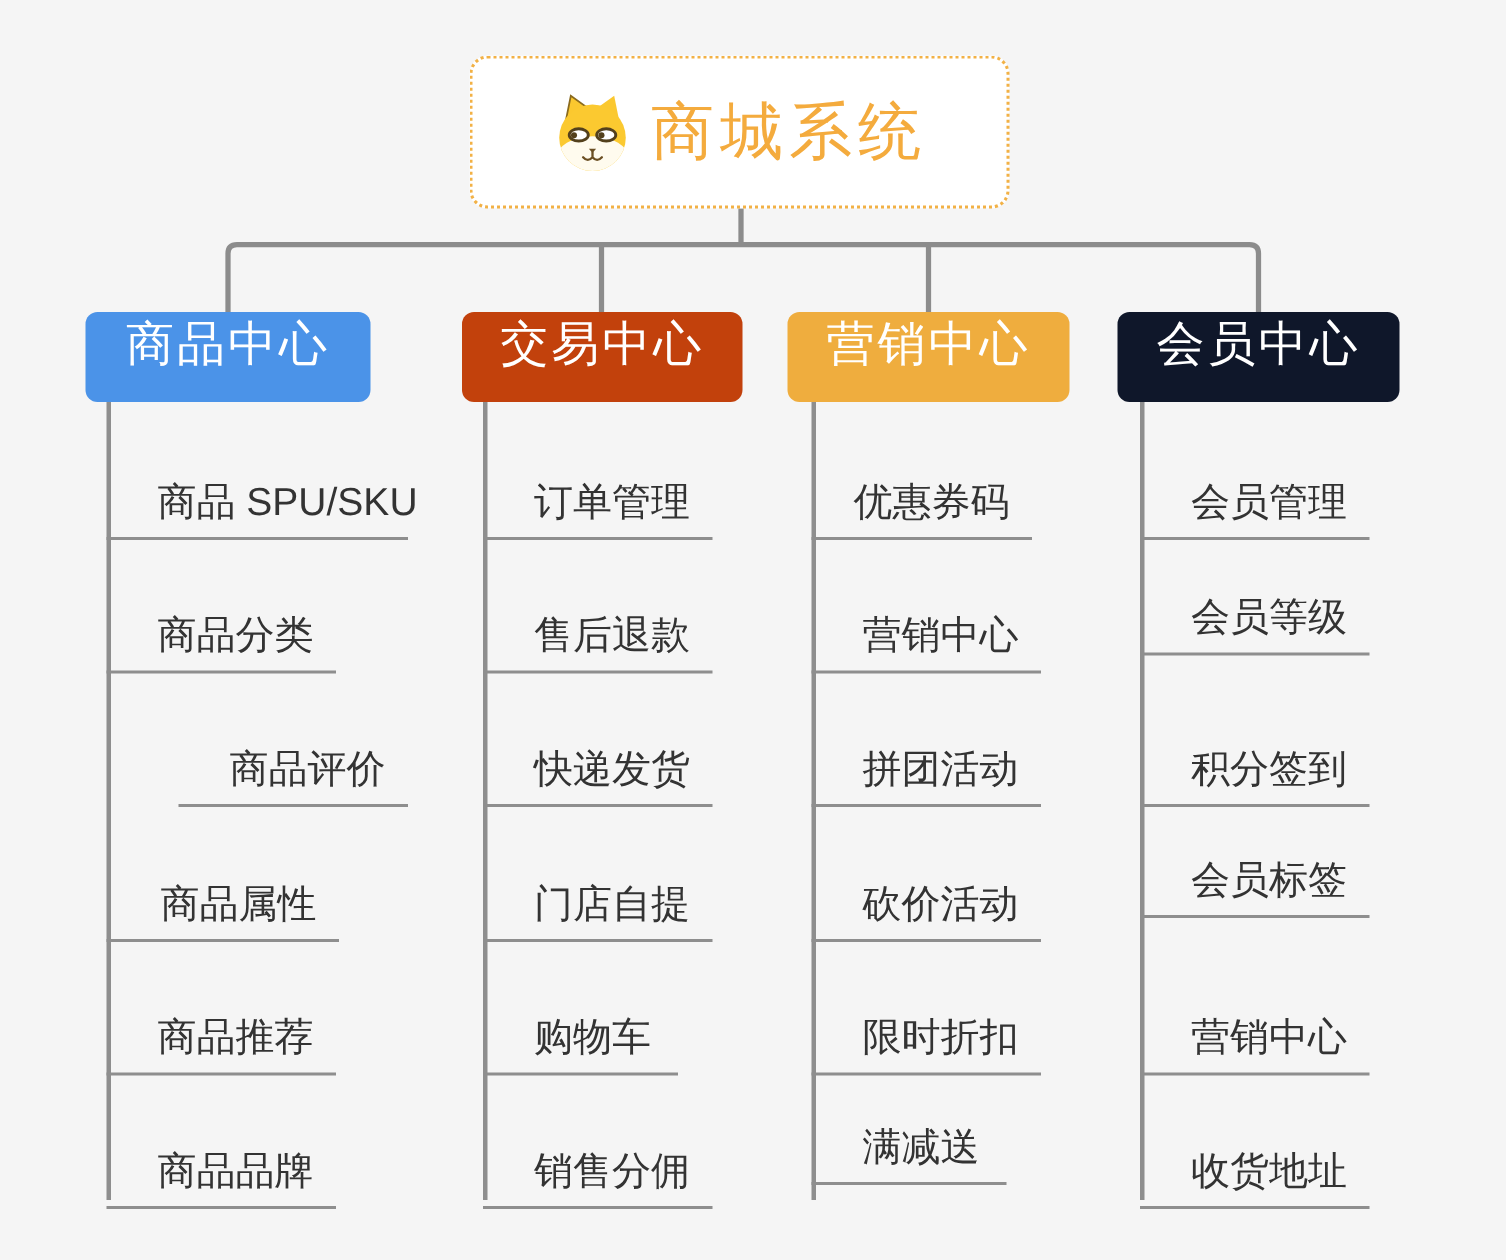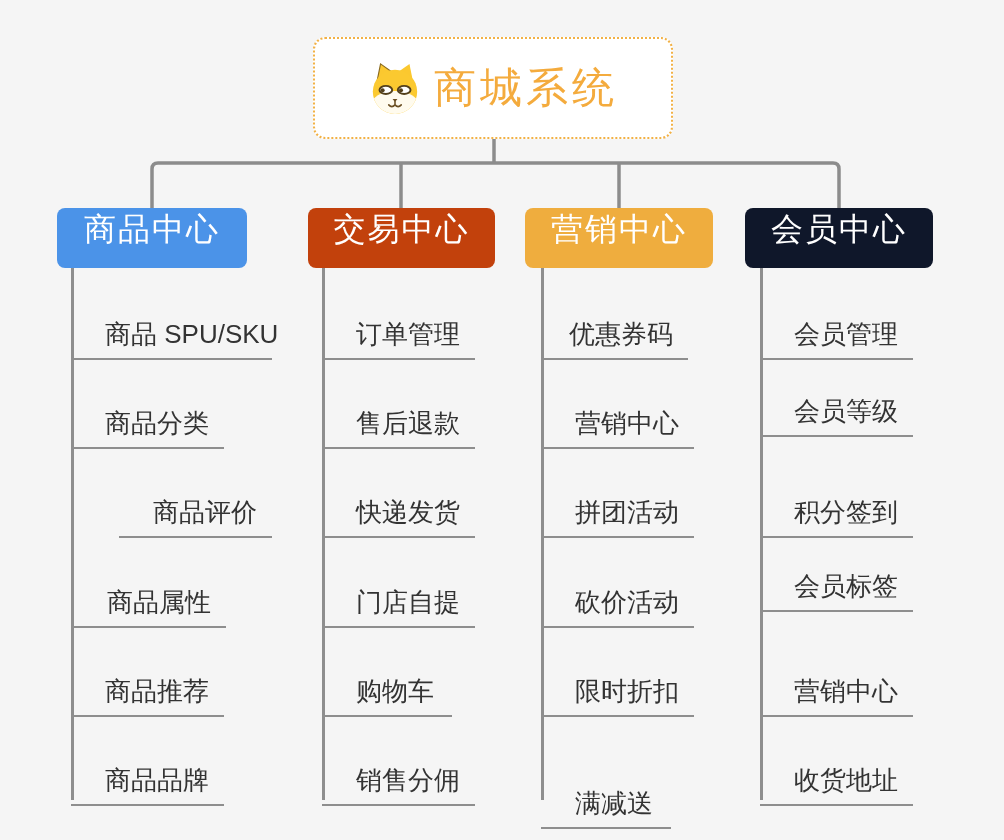--- a/index.html
+++ b/index.html
@@ -126,21 +126,21 @@
       </div>
       <div class="branch-node" style="left: 525px; width: 188px; background: rgb(239, 173, 62);">
         <span>营销中心</span>
       </div>
       <div class="branch-column" style="left: 541px;">
         <div class="child-topic" style="top: 38px; width: 119px; padding-left: 28px;">优惠券码</div>
         <div class="child-topic" style="top: 127.2px; width: 119px;">营销中心</div>
         <div class="child-topic" style="top: 216.4px; width: 119px;">拼团活动</div>
         <div class="child-topic" style="top: 305.6px; width: 119px;">砍价活动</div>
         <div class="child-topic" style="top: 394.8px; width: 119px;">限时折扣</div>
-        <div class="child-topic" style="top: 507px; width: 96px; font-family: Liberation Mono, monospace;">满减送</div>
+        <div class="child-topic" style="top: 468px; width: 96px; font-family: Liberation Mono, monospace;">满减送</div>
       </div>
       <div class="branch-node" style="left: 745px; width: 188px; background: #0f172a;">
         <span>会员中心</span>
       </div>
       <div class="branch-column" style="left: 760px;">
         <div class="child-topic" style="top: 38px; width: 119px;">会员管理</div>
         <div class="child-topic" style="top: 115px; width: 119px;">会员等级</div>
         <div class="child-topic" style="top: 216.4px; width: 119px;">积分签到</div>
         <div class="child-topic" style="top: 290px; width: 119px;">会员标签</div>
         <div class="child-topic" style="top: 394.8px; width: 119px;">营销中心</div>

